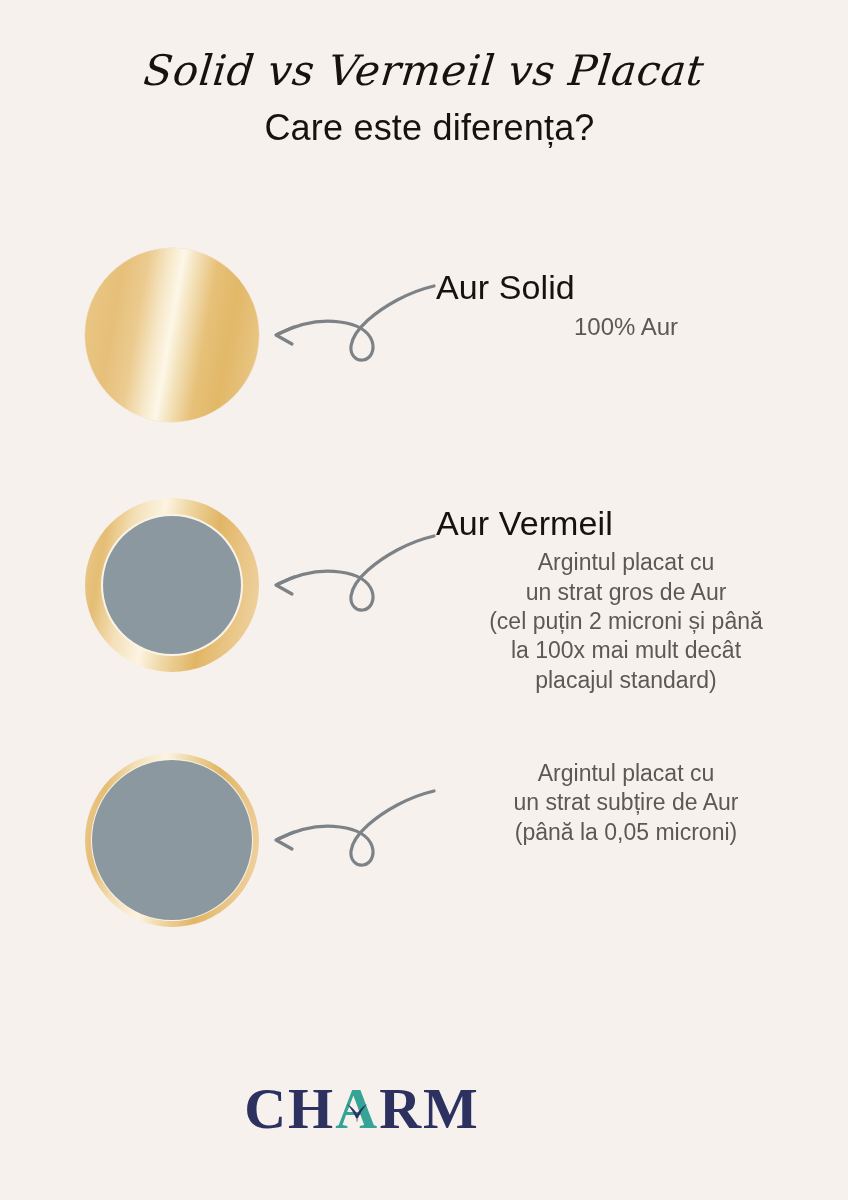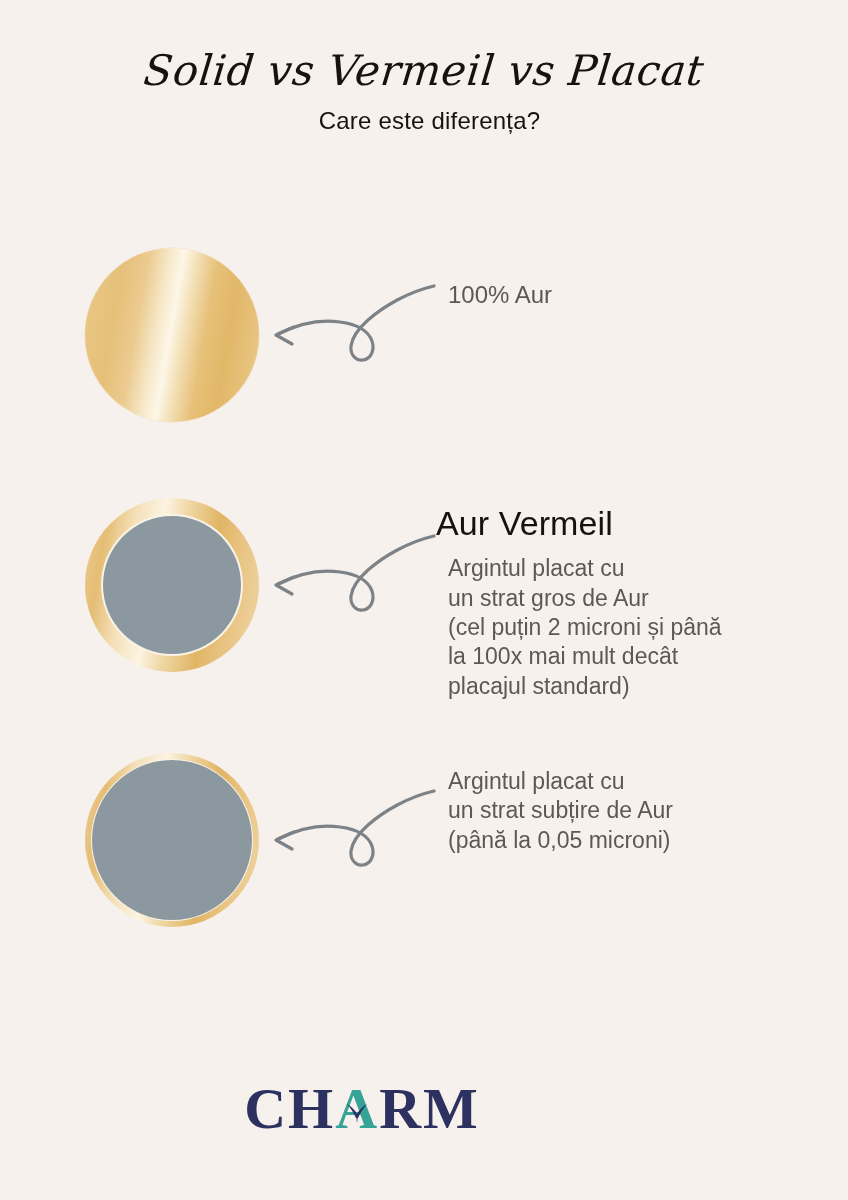--- a/index.html
+++ b/index.html
@@ -37,21 +37,21 @@
     font-size: 42px;
     letter-spacing: 0.5px;
     color: #16130f;
     line-height: 1.1;
     transform: skewX(-6deg);
   }
   .title-sub {
     margin-top: 14px;
     font-family: "Liberation Sans", sans-serif;
     font-weight: 400;
-    font-size: 24px;
+    font-size: 36px;
     letter-spacing: 0.2px;
     color: #16130f;
     line-height: 1.1;
     padding-left: 11px;
   }
 
   
   .row {
     position: absolute;
     left: 0;
@@ -163,22 +163,23 @@
     color: #15120f;
     letter-spacing: 0.1px;
     margin: 0 0 6px 0;
   }
   .body {
     font-family: "Liberation Sans", sans-serif;
     font-weight: 400;
     font-size: 23px;
     line-height: 1.28;
     color: #5c5854;
-    margin: 12px;
+    margin: 4px;
     white-space: pre-line;
+    text-align: center;
   }
   .body-solid { font-size: 24px; color: #5c5854; }
 
   
   .footer {
     position: absolute;
     left: 0;
     top: 1080px;
     width: 724px;
     text-align: center;
@@ -228,20 +229,21 @@
                  C 100 61, 94 70, 93 78
                  C 92 87, 98 93, 105 92
                  C 113 91, 117 82, 114 73
                  C 110 62, 97 56, 82 54
                  C 62 51, 40 56, 20 66" fill="none" stroke="#7d8287" stroke-width="3.2" stroke-linecap="round" stroke-linejoin="round"></path>
         <path d="M36 59 L 18 67 L 34 76" fill="none" stroke="#7d8287" stroke-width="3.2" stroke-linecap="round" stroke-linejoin="round"></path>
       </svg>
     </div>
 
     <div class="txt txt-solid">
+      <div class="heading">Aur Solid</div>
       <div class="body body-solid">100% Aur</div>
     </div>
   </div>
 
   <div class="row row-vermeil">
     <div class="circle-wrap">
       <div class="circle disc-ring-thick"></div>
       <div class="core core-thick"></div>
     </div>
 

